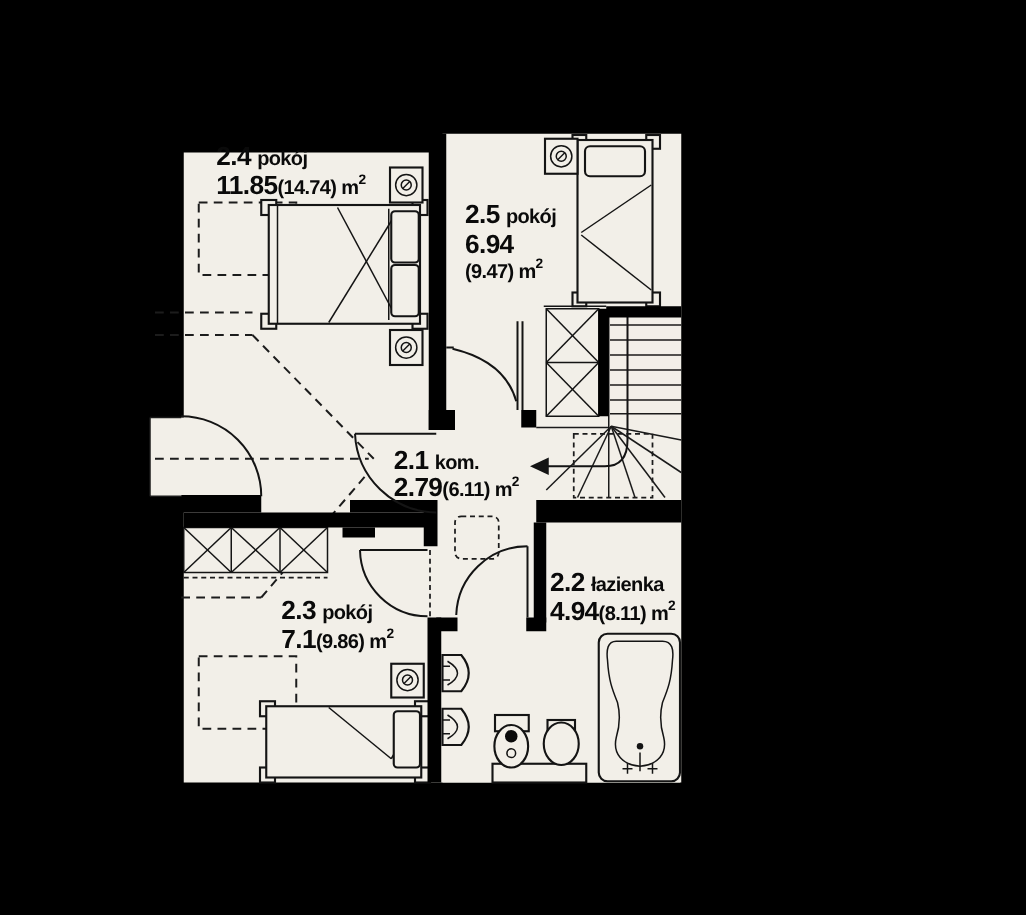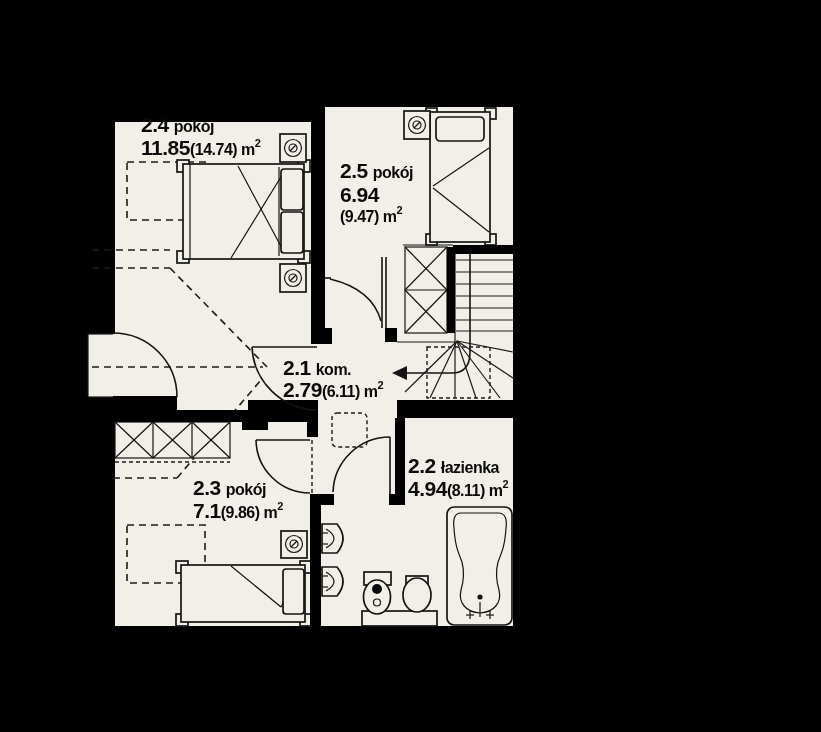--- a/index.html
+++ b/index.html
@@ -1,16 +1,16 @@
 <!DOCTYPE html>
 <html><head>
 <meta charset="utf-8">
 <style>
   html,body{margin:0;padding:0;background:#000;}
-  .stage{position:relative;width:662px;height:732px;background:#000;overflow:hidden;}
+  .stage{position:relative;width:662px;height:732px;background:#000;overflow:hidden;padding-left:32px;}
   svg{display:block;}
   .big{font-family:"Liberation Sans",sans-serif;font-weight:bold;font-size:21px;letter-spacing:-0.5px;fill:#0a0a0a;}
   .small{font-family:"Liberation Sans",sans-serif;font-weight:bold;font-size:16px;letter-spacing:-0.5px;fill:#0a0a0a;}
   .sup{font-family:"Liberation Sans",sans-serif;font-weight:bold;font-size:11px;fill:#0a0a0a;}
   .ln{stroke:#141414;stroke-width:1.6;fill:none;}
   .lnthin{stroke:#1a1a1a;stroke-width:1.2;fill:none;}
   .furn{stroke:#141414;stroke-width:1.7;fill:#f2efe8;}
   .furnthin{stroke:#141414;stroke-width:1.2;fill:none;}
   .dash{stroke:#1c1c1c;stroke-width:1.6;fill:none;stroke-dasharray:7 5;}
   .dash2{stroke:#1c1c1c;stroke-width:1.4;fill:none;stroke-dasharray:4 3;}

